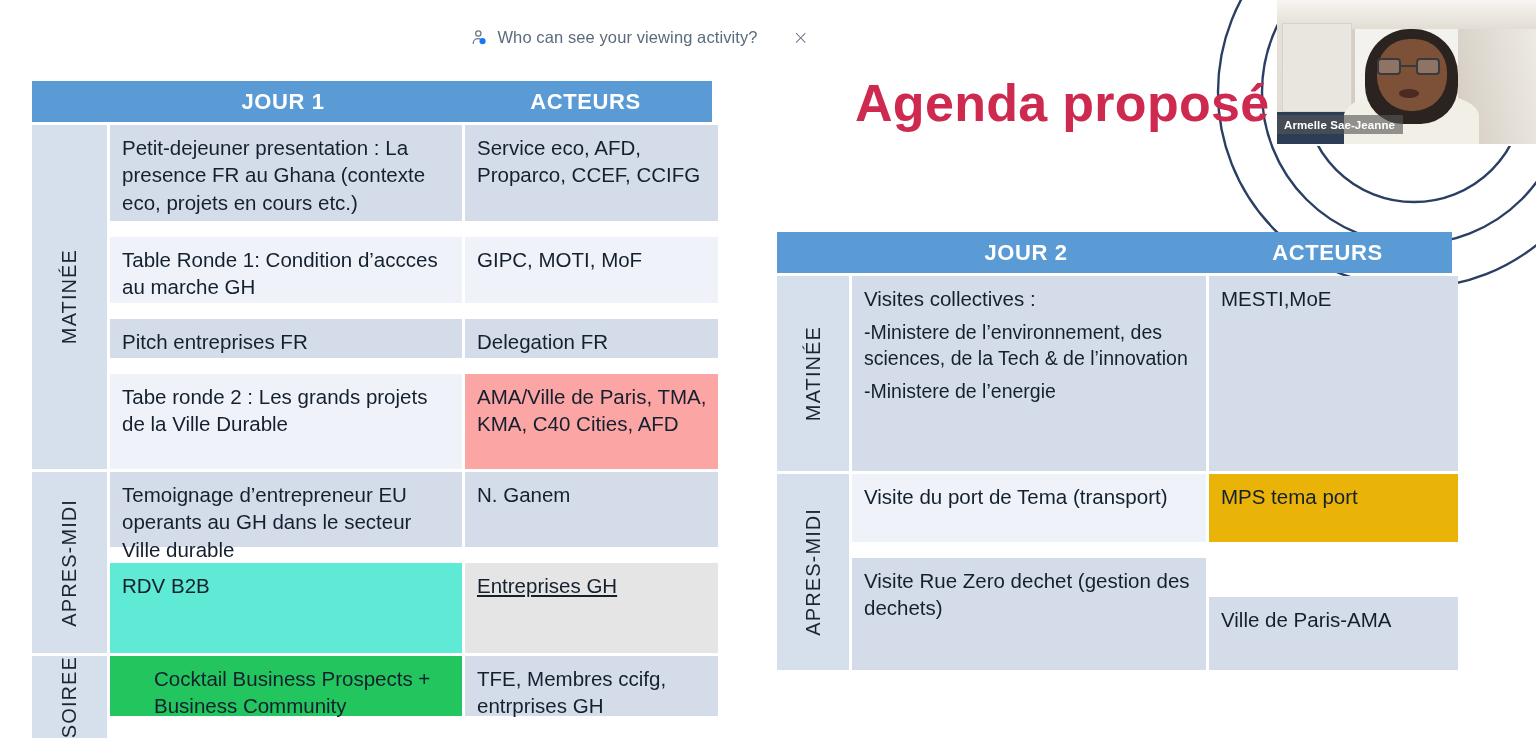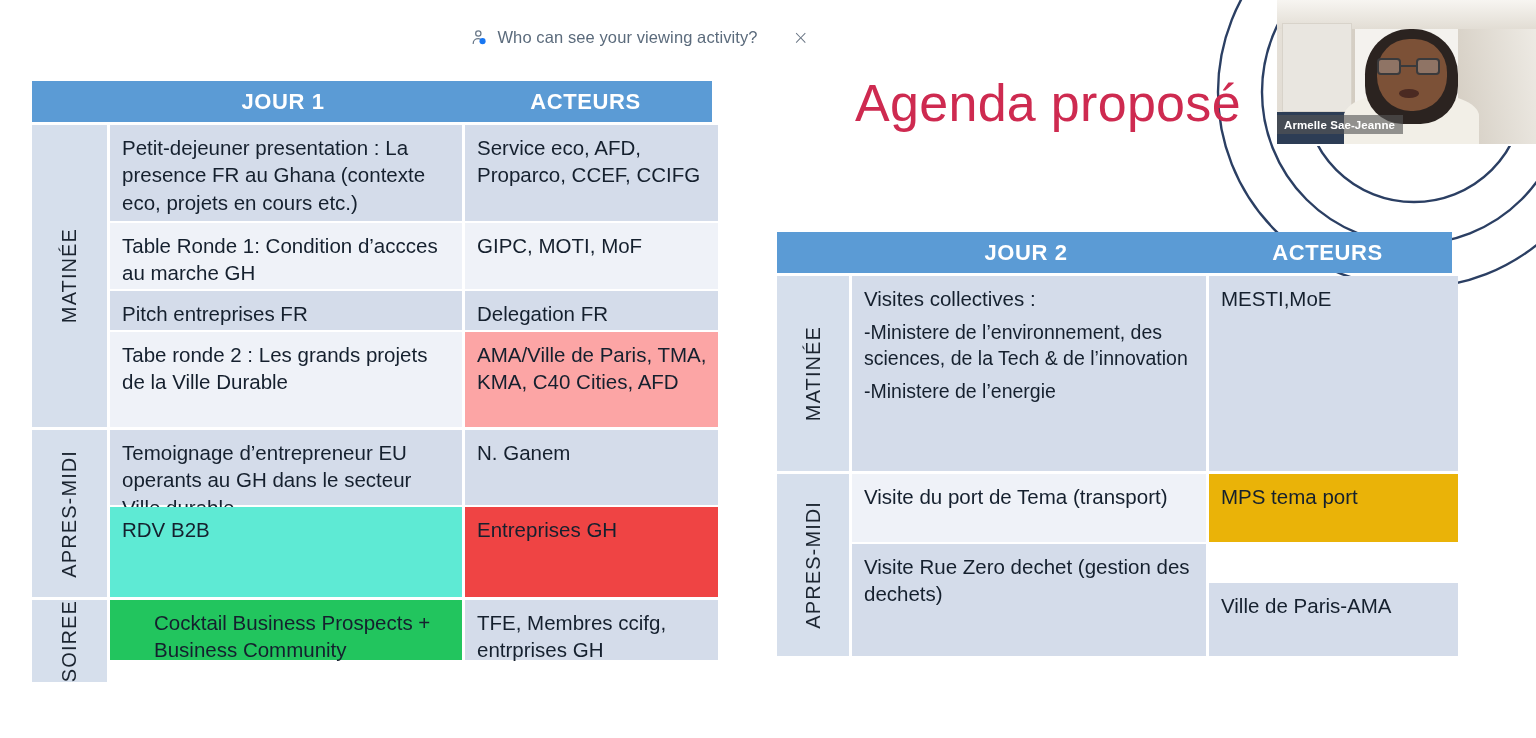--- a/index.html
+++ b/index.html
@@ -69,21 +69,21 @@
   #video-name {
     position:absolute; left:0px; bottom:10px; height:19px;
     padding:0 8px 0 7px; display:flex; align-items:center;
     background:rgba(86,86,86,0.62); color:#fff;
     font-size:11.5px; font-weight:700; letter-spacing:.1px; white-space:nowrap;
   }
 
   
   #slide-title {
     position:absolute; left:855px; top:73px;
-    font-size: 52px; font-weight: 400; letter-spacing: .3px;
+    font-size: 52px; font-weight: 700; letter-spacing: .3px;
     white-space: nowrap;
   }
 
   
   .agenda-table { position:absolute; display:flex; flex-direction:column; }
   .agenda-table .thead { display:flex; gap:0; margin-bottom:3px; }
   .agenda-table .th {
     color:#fff; font-weight:700; text-align:center;
     display:flex; align-items:center; justify-content:center;
     letter-spacing:.6px;
@@ -91,21 +91,21 @@
   .agenda-table .group { display:flex; gap:3px; margin-bottom:3px; }
   .agenda-table .daypart {
     display:flex; align-items:center; justify-content:center;
     flex:0 0 auto;
   }
   .agenda-table .daypart span {
     writing-mode: vertical-rl; transform: rotate(180deg);
     font-size: 20px; letter-spacing: 1.1px; color:#1b2430; font-weight:400;
     white-space: nowrap;
   }
-  .agenda-table .rows { display:flex; flex-direction:column; gap:2px; flex:1 1 auto; }
+  .agenda-table .rows { display:flex; flex-direction:column; gap:16px; flex:1 1 auto; }
   .agenda-table .row { display:flex; gap:3px; }
   .agenda-table .cell { padding:9px 11px 9px 12px; color:#15202e; }
   .agenda-table .cell p { margin:0; }
 
   
   #table-jour1 { left:32px; top:81px; width:686px; }
   #table-jour1 .corner { width:75px; }
   #table-jour1 .th { height:41px; font-size:22px; }
   #table-jour1 .th.c1 { width:352px; }
   #table-jour1 .th.c2 { width:253px; }
@@ -227,21 +227,21 @@
               <p>Temoignage d’entrepreneur EU operants au GH dans le secteur Ville durable</p>
             </div>
             <div class="cell c2" style="background: rgb(212, 220, 234);">
               <p> N. Ganem</p>
             </div>
           </div>
           <div class="row" style="height: 90px;">
             <div class="cell c1" style="background: #5eead4;">
               <p>RDV B2B</p>
             </div>
-            <div class="cell c2" style="background: #ef4444;">
+            <div class="cell c2" style="background: #e5e5e5; text-decoration: underline;">
               <p>Entreprises GH</p>
             </div>
           </div>
         </div>
       </div>
       <div class="group">
         <div class="daypart" style="background: rgb(214, 223, 236);">
           <span>SOIREE</span>
         </div>
         <div class="rows">

